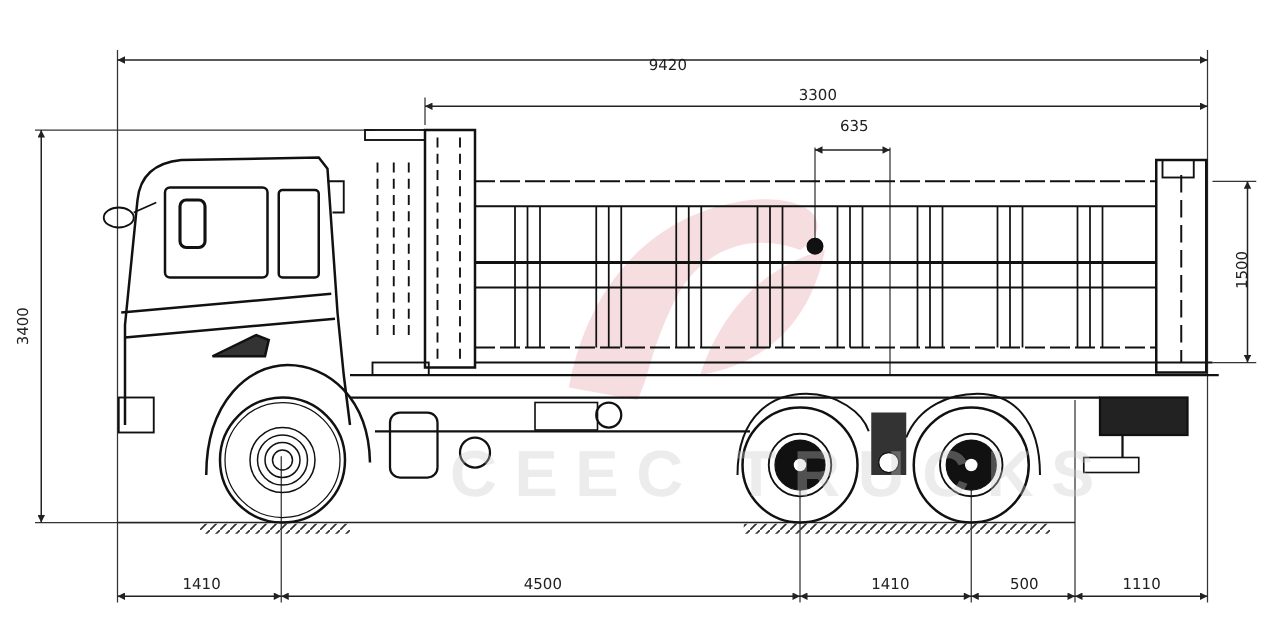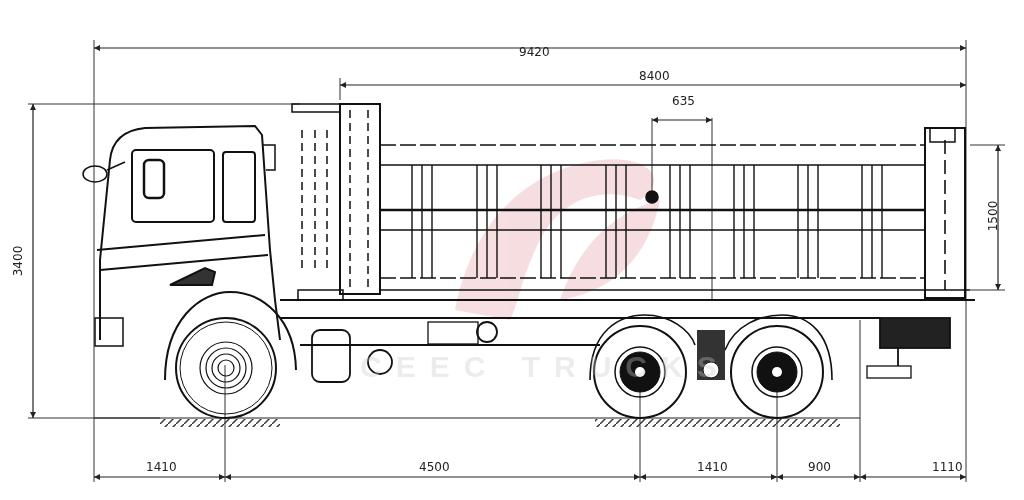--- a/index.html
+++ b/index.html
@@ -158,25 +158,25 @@
       <circle cx="777" cy="372" r="25" stroke-width="1.5"></circle>
       <circle cx="777" cy="372" r="20" fill="#111"></circle>
       <circle cx="777" cy="372" r="5" fill="#fff" stroke="none"></circle>
       <path d="M590,380 C590,330 620,315 645,315 C670,315 690,330 695,345" stroke-width="1.6"></path>
       <path d="M725,350 C735,325 760,315 782,315 C810,315 832,335 832,380" stroke-width="1.6"></path>
       <rect x="697" y="330" width="28" height="50" fill="#333" stroke="none"></rect>
       <circle cx="711" cy="370" r="8" fill="#fff"></circle>
     </g>
   </svg>
 
-  <div class="watermark" style="left:360px; top:350px; font-size:30px;">CEEC TRUCKS</div>
+  <div class="watermark" style="left:360px; top:350px; font-size:52px;">CEEC TRUCKS</div>
 
   <div class="dim-label" style="left:519px; top:46px;">9420</div>
-  <div class="dim-label" style="left:639px; top:70px;">8400</div>
+  <div class="dim-label" style="left:639px; top:70px;">3300</div>
   <div class="dim-label" style="left:672px; top:95px;">635</div>
   <div class="dim-label" style="left:3px; top:255px; transform:rotate(-90deg);">3400</div>
   <div class="dim-label" style="left:978px; top:210px; transform:rotate(-90deg);">1500</div>
   <div class="dim-label" style="left:146px; top:461px;">1410</div>
   <div class="dim-label" style="left:419px; top:461px;">4500</div>
   <div class="dim-label" style="left:697px; top:461px;">1410</div>
-  <div class="dim-label" style="left:808px; top:461px;">900</div>
-  <div class="dim-label" style="left:932px; top:461px;">1110</div>
+  <div class="dim-label" style="left:808px; top:461px;">500</div>
+  <div class="dim-label" style="left:898px; top:461px;">1110</div>
 </div>
 
 </body></html>

